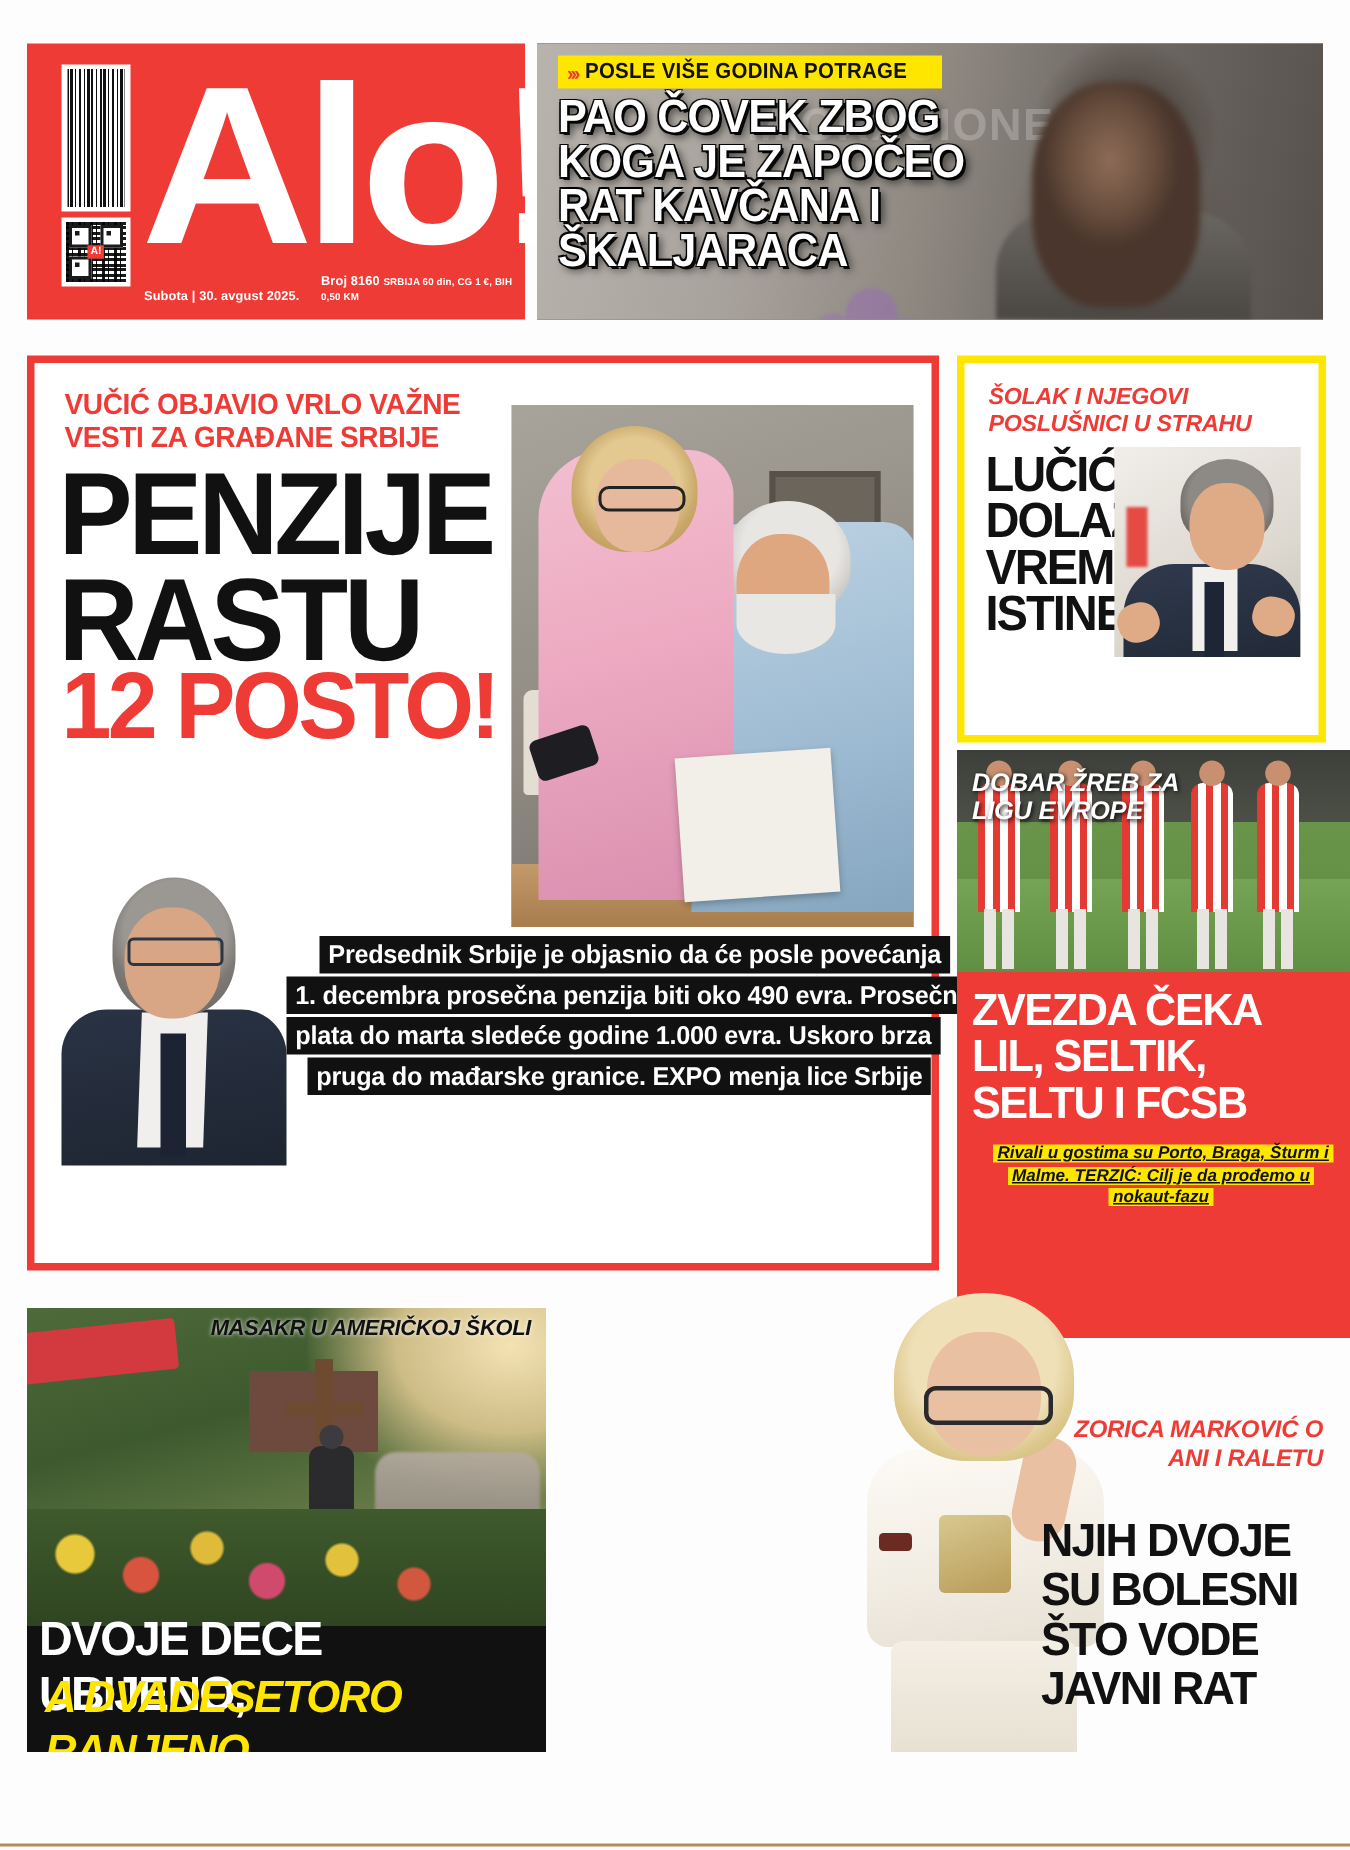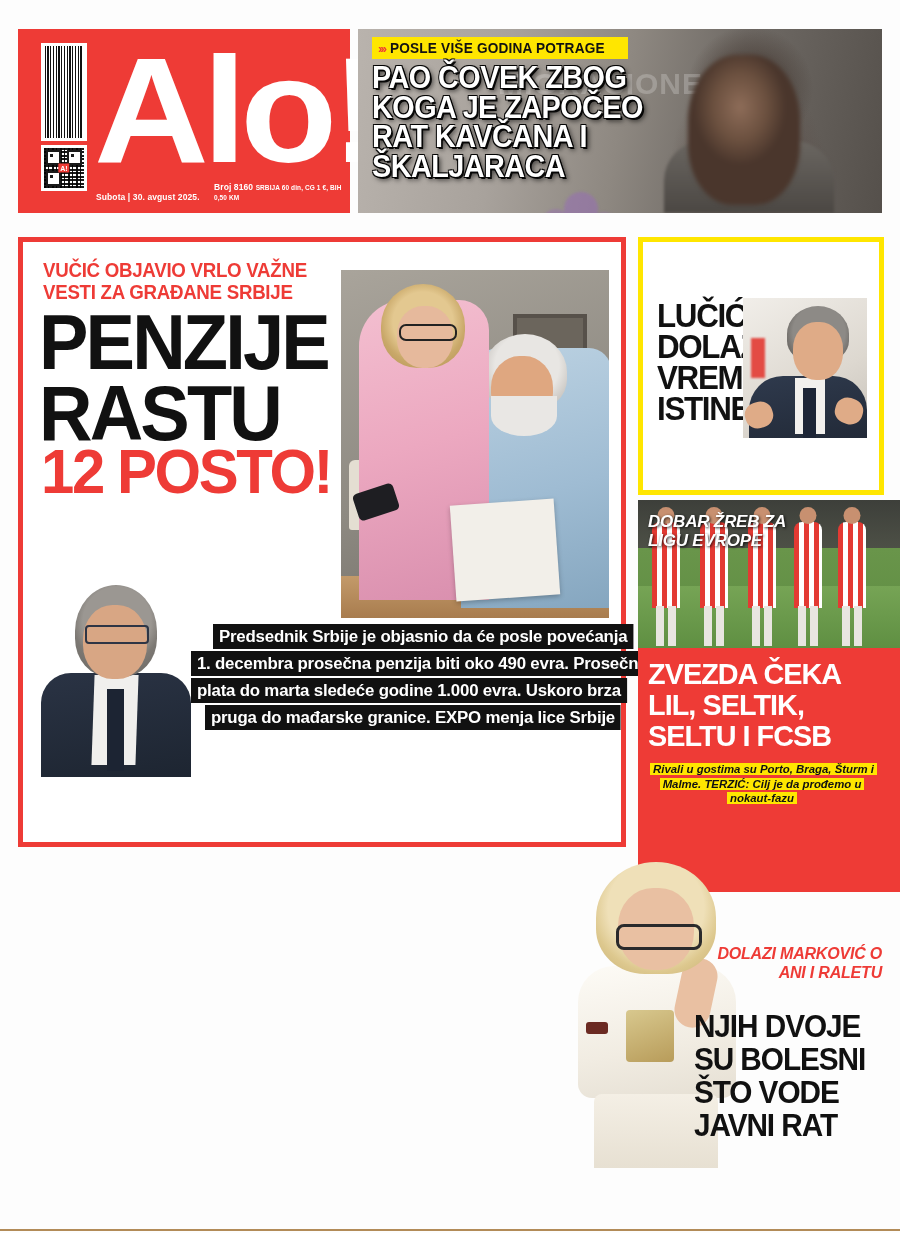--- a/index.html
+++ b/index.html
@@ -118,21 +118,21 @@
   .s2-crowd{position:absolute;left:0;top:0;width:100%;height:48px;background:linear-gradient(180deg,#3d3f3a 0%,#4d5046 100%);}
   .s2-pitch{position:absolute;left:0;bottom:0;width:100%;height:62px;background:linear-gradient(180deg,#76a455 0%,#5f8f42 100%);}
   .s2-p{position:absolute;bottom:40px;width:28px;height:86px;border-radius:8px 8px 0 0;
     background:repeating-linear-gradient(90deg,#e33a33 0 5px,#fff 5px 10px);}
   .s2-p .hd{position:absolute;left:50%;top:-15px;transform:translateX(-50%);width:17px;height:17px;border-radius:50%;background:#c89070;}
   .s2-p .lg{position:absolute;left:4px;bottom:-38px;width:8px;height:40px;background:#e8e5e0;}
   .s2-p .lg2{position:absolute;right:4px;bottom:-38px;width:8px;height:40px;background:#e8e5e0;}
   .s2-p1{left:14px;} .s2-p2{left:62px;} .s2-p3{left:110px;} .s2-p4{left:156px;} .s2-p5{left:200px;}
   .s2-overlay{position:absolute;left:10px;top:12px;width:176px;color:#fff;font-weight:bold;font-style:italic;font-size:17px;line-height:19px;letter-spacing:-.2px;text-shadow:1px 1px 3px rgba(0,0,0,.85);}
   .s2-head{position:absolute;left:10px;top:158px;width:232px;color:#fff;font-weight:bold;font-size:30px;line-height:31px;letter-spacing:-1px;transform:scaleX(.96);transform-origin:left top;}
-  .s2-sub{position:absolute;left:12px;top:262px;width:224px;color:#111;font-weight:bold;font-style:italic;font-size:11.4px;line-height:14.5px;text-align:center;}
+  .s2-sub{position:absolute;left:24px;top:262px;width:224px;color:#111;font-weight:bold;font-style:italic;font-size:11.4px;line-height:14.5px;text-align:center;text-decoration:underline;}
   .s2-sub span{background:#ffe600;padding:0 3px;box-decoration-break:clone;-webkit-box-decoration-break:clone;}
 
   
   .b1{position:absolute;left:18px;top:872px;width:346px;height:296px;overflow:hidden;background:#111;}
   .b1-photo{position:absolute;left:0;top:0;width:100%;height:212px;overflow:hidden;
     background:linear-gradient(165deg,#4f6a3a 0%,#3d5a2e 35%,#6c7f4a 70%,#b79a5e 100%);}
   .b1-sky{position:absolute;right:0;top:0;width:46%;height:60%;background:radial-gradient(ellipse at 85% 20%,#f4e2b4 0%,#cdbc86 40%,transparent 72%);}
   .b1-tent{position:absolute;left:-8px;top:12px;width:108px;height:34px;background:#d23a3f;transform:rotate(-6deg);border-radius:3px;}
   .b1-bld{position:absolute;left:148px;top:42px;width:86px;height:54px;background:#6d4a3d;}
   .b1-cross{position:absolute;left:192px;top:34px;width:12px;height:160px;background:#6e4a31;}
@@ -265,20 +265,21 @@
     <div class="main-body">
       <span class="ln r1">Predsednik Srbije je objasnio da će posle povećanja</span>
       <span class="ln r2">1. decembra prosečna penzija biti oko 490 evra. Prosečna</span>
       <span class="ln r3">plata do marta sledeće godine 1.000 evra. Uskoro brza</span>
       <span class="ln r4">pruga do mađarske granice. EXPO menja lice Srbije</span>
     </div>
 
   </div>
 
   <div class="side1">
+    <div class="s1-kicker">ŠOLAK I NJEGOVI POSLUŠNICI U STRAHU</div>
     <div class="s1-head">LUČIĆ: DOLAZI VREME ISTINE</div>
     <div class="s1-photo">
       <div class="s1-wall"></div>
       <div class="s1-red"></div>
       <div class="s1-suit"></div>
         <div class="s1-shirt"></div>
         <div class="s1-tie"></div>
       <div class="s1-hair"></div>
         <div class="s1-face"></div>
       <div class="s1-hand-l"></div>
@@ -314,32 +315,49 @@
           <span class="hd"></span>
           <span class="lg"></span>
           <span class="lg2"></span>
         </div>
       <div class="s2-overlay">DOBAR ŽREB ZA LIGU EVROPE</div>
     </div>
     <div class="s2-head">ZVEZDA ČEKA LIL, SELTIK, SELTU I FCSB</div>
     <div class="s2-sub"><span>Rivali u gostima su Porto, Braga, Šturm i Malme. TERZIĆ: Cilj je da prođemo u nokaut-fazu</span></div>
   </div>
 
+  <div class="b1">
+    <div class="b1-photo">
+      <div class="b1-sky"></div>
+      <div class="b1-bld"></div>
+      <div class="b1-cross"></div>
+      <div class="b1-cross2"></div>
+      <div class="b1-tent"></div>
+      <div class="b1-ppl"></div>
+      <div class="b1-person">
+          <span class="h"></span>
+        </div>
+      <div class="b1-flowers"></div>
+      <div class="b1-kicker">MASAKR U AMERIČKOJ ŠKOLI</div>
+    </div>
+    <div class="b1-h1">DVOJE DECE UBIJENO,</div>
+    <div class="b1-h2">A DVADESETORO RANJENO</div>
+  </div>
 
 
   <div class="woman">
     <div class="w-body"></div>
     <div class="w-pants"></div>
     <div class="w-print"></div>
     <div class="w-arm"></div>
     <div class="w-band"></div>
     <div class="w-hair"></div>
     <div class="w-face"></div>
     <div class="w-glass"></div>
   </div>
 
   <div class="b3">
-    <div class="b3-kicker">DOLAZI MARKOVIĆ O ANI I RALETU</div>
+    <div class="b3-kicker">ZORICA MARKOVIĆ O ANI I RALETU</div>
     <div class="b3-head">NJIH DVOJE SU BOLESNI ŠTO VODE JAVNI RAT</div>
   </div>
 
   <div class="footline"></div>
 </div>
 
 </body></html>

